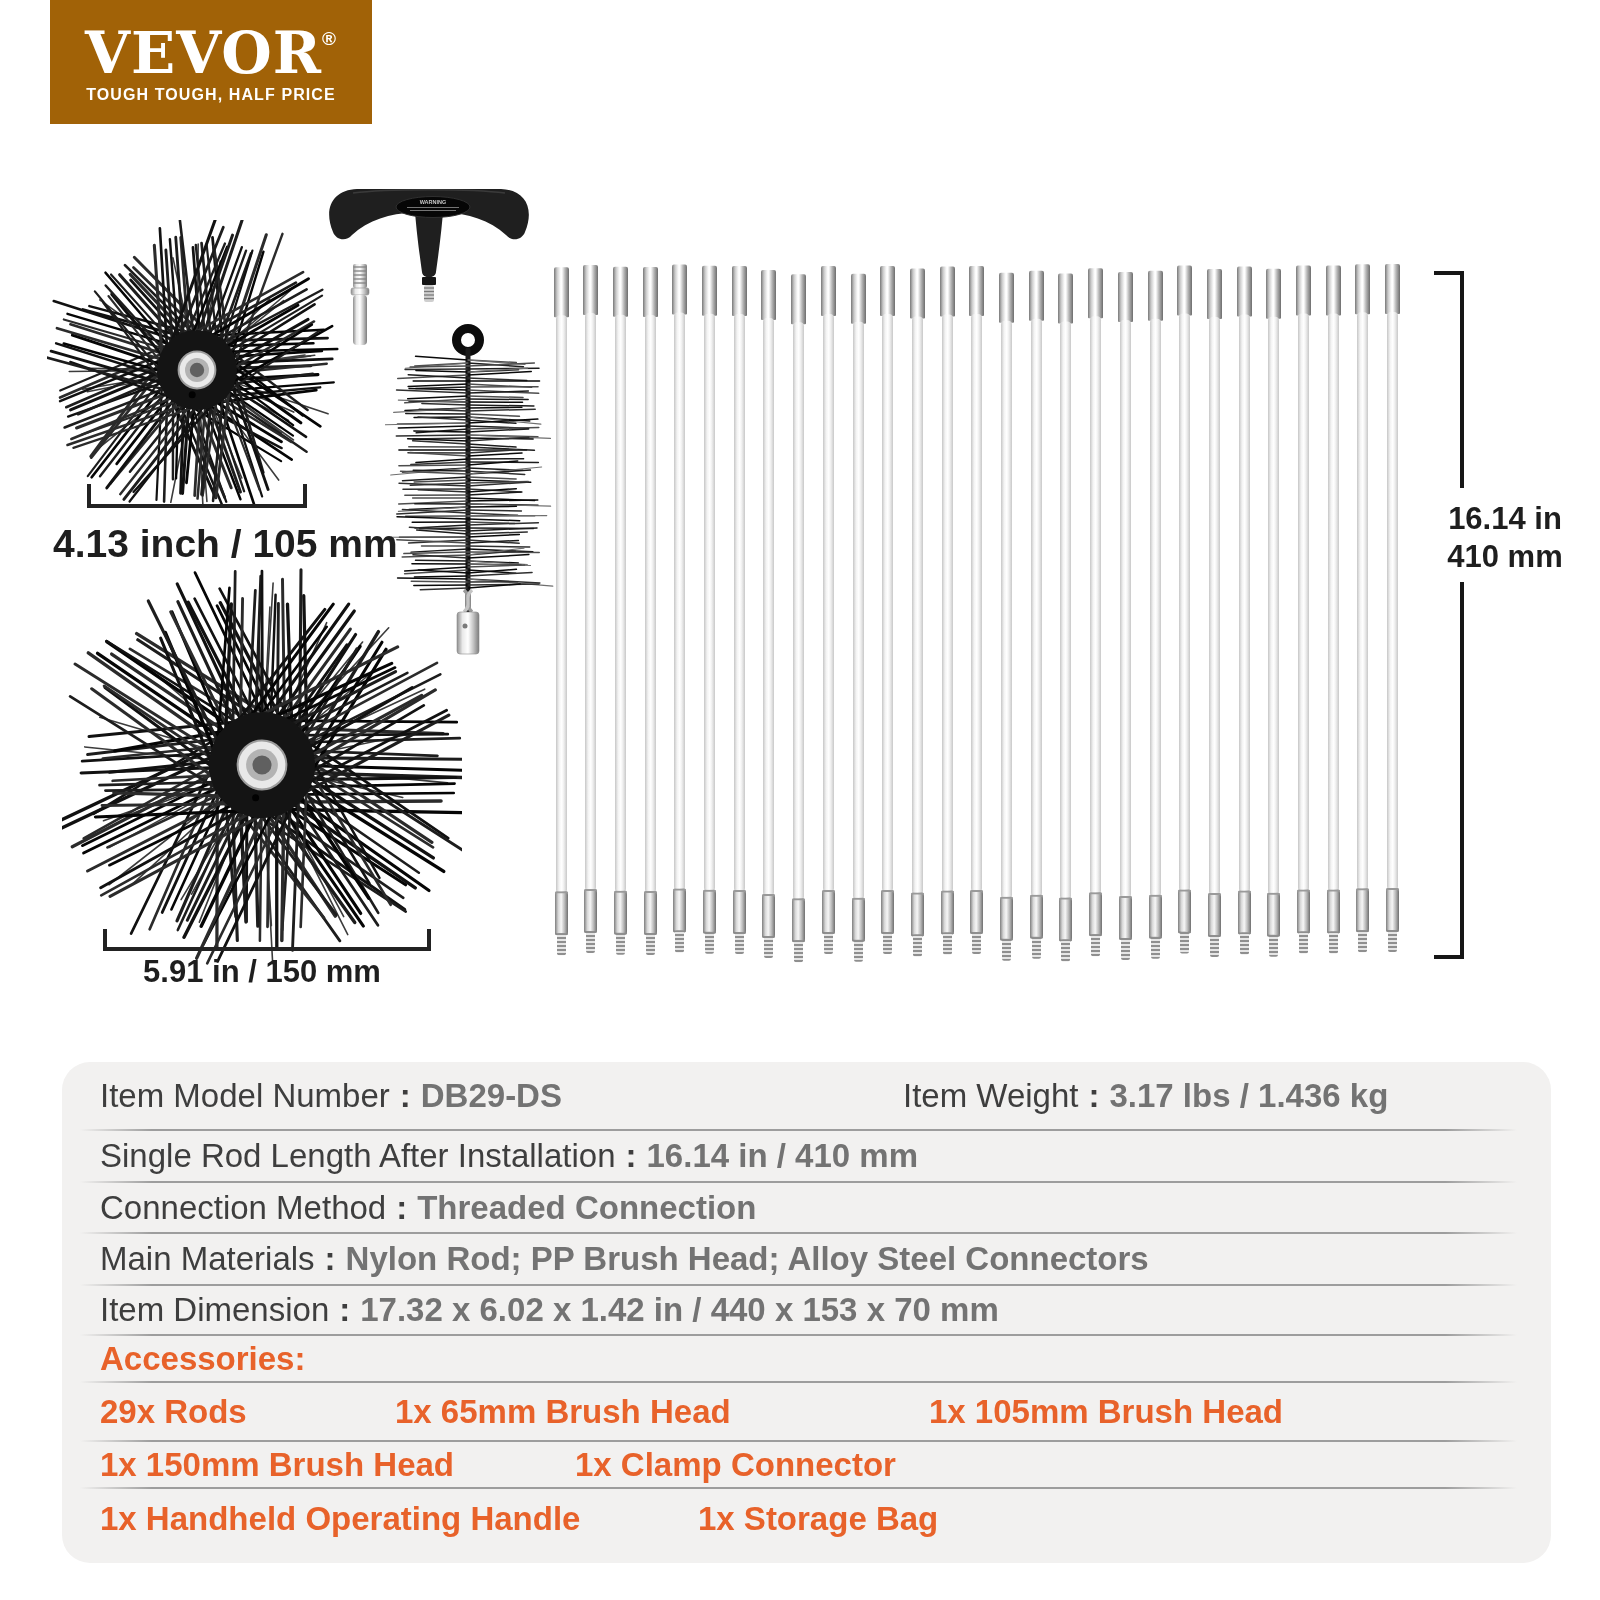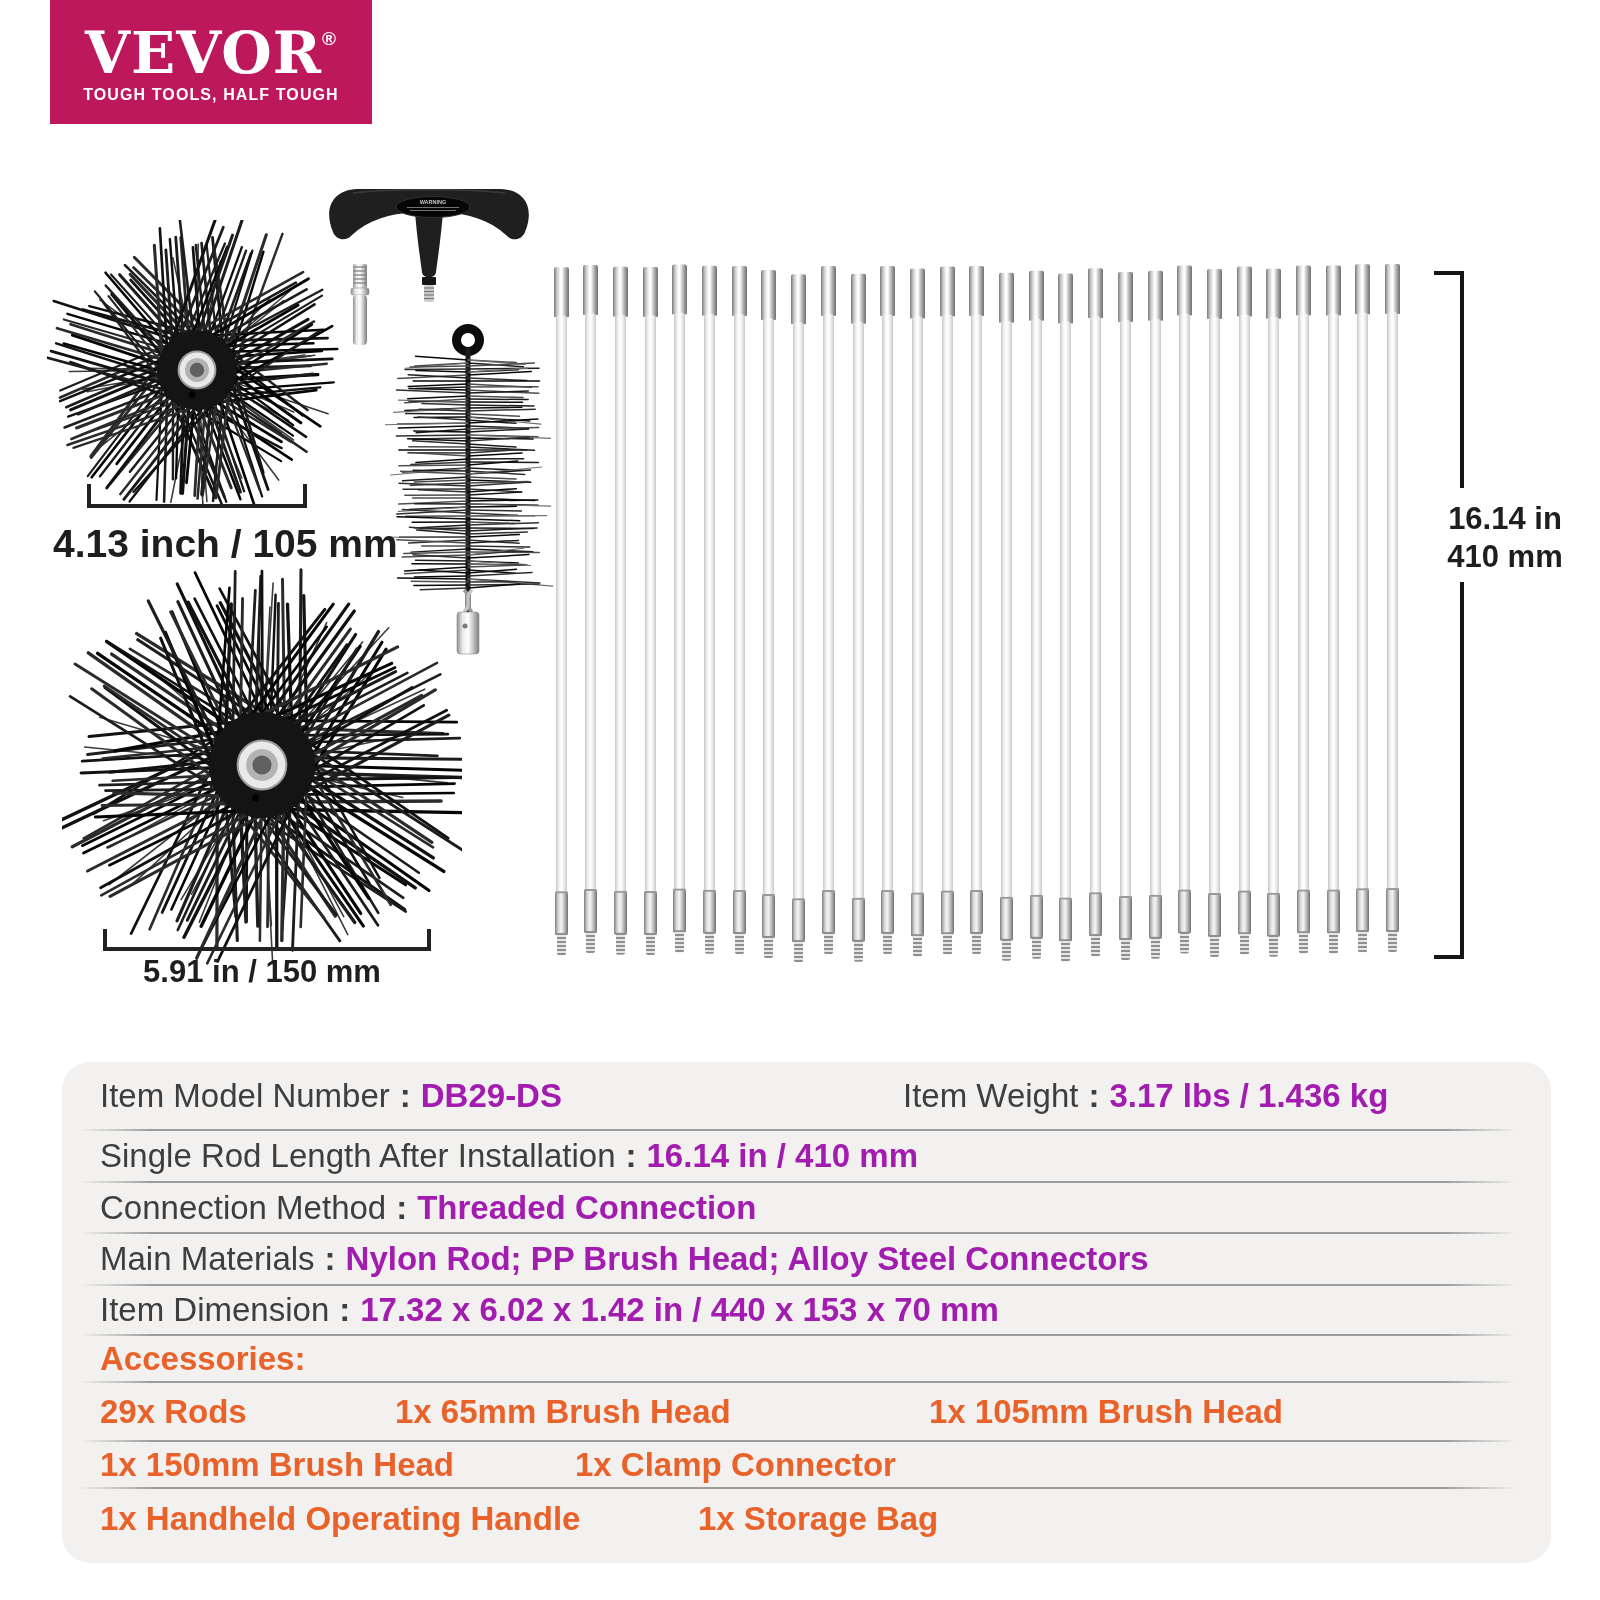--- a/index.html
+++ b/index.html
@@ -1,20 +1,20 @@
 <!DOCTYPE html>
 <html><head>
 <meta charset="utf-8">
 <style>
   html,body{margin:0;padding:0;background:#fff;}
   .canvas{position:relative;width:1600px;height:1600px;background:#ffffff;overflow:hidden;
           font-family:"Liberation Sans",sans-serif;}
 
   
-  .logo{position:absolute;left:50px;top:0;width:322px;height:124px;background:#be185d;color:#fff;}
+  .logo{position:absolute;left:50px;top:0;width:322px;height:124px;background:#a16207;color:#fff;}
   .logo-title{font-family:"DejaVu Serif",serif;font-weight:bold;font-size:58px;line-height:58px;
               text-align:center;margin-top:10px;letter-spacing:1px;white-space:nowrap;}
   .logo-reg{font-size:19px;vertical-align:28px;font-family:"Liberation Sans",sans-serif;}
   .logo-tagline{font-weight:bold;font-size:16px;letter-spacing:1.1px;text-align:center;margin-top:4px;white-space:nowrap;}
 
   
   .fig{position:absolute;}
   #brush105{left:47px;top:220px;width:300px;height:300px;}
   #brush150{left:62px;top:565px;width:400px;height:400px;}
   #clamppin{left:343px;top:262px;width:34px;height:88px;}
@@ -51,34 +51,34 @@
 
   
   .spec-panel{position:absolute;left:62px;top:1062px;width:1489px;height:501px;
               background:#f2f1f0;border-radius:28px;font-size:33px;color:#3e3e3e;}
   .spec-row{position:relative;display:flex;align-items:center;padding-left:38px;box-sizing:border-box;white-space:nowrap;}
   .h68{height:68px}.h52{height:52px}.h51{height:51px}.h50{height:50px}.h53{height:47px}.h59{height:59px}.h63{height:61px}
   .cell{display:flex;align-items:baseline;}
   .cell2{position:absolute;left:841px;top:50%;transform:translateY(-50%);}
   .lab{color:#3e3e3e;}
   .colon{font-weight:bold;margin:0 10px;color:#3e3e3e;}
-  .val{font-weight:bold;color:#a21caf;}
+  .val{font-weight:bold;color:#737373;}
   .acc{font-weight:bold;color:#e8622a;}
   .item{position:absolute;top:50%;transform:translateY(-50%);font-weight:bold;color:#e8622a;}
   .sep{position:absolute;left:18px;right:34px;bottom:-1px;height:2px;
        background:linear-gradient(90deg,rgba(160,160,160,0) 0%,#9d9d9d 5%,#9d9d9d 95%,rgba(160,160,160,0) 100%);}
 </style>
 </head>
 <body>
 
 <div class="canvas">
 
   <div class="logo">
     <div class="logo-title"><span>VEVOR</span><span class="logo-reg">®</span></div>
-    <div class="logo-tagline">TOUGH TOOLS, HALF TOUGH</div>
+    <div class="logo-tagline">TOUGH TOUGH, HALF PRICE</div>
   </div>
 
   <svg id="brush105" class="fig" viewBox="0 0 300 300">
     <defs>
       <linearGradient id="gradSilver" x1="0" y1="0" x2="1" y2="0">
         <stop offset="0" stop-color="#8f8f8f"></stop>
           <stop offset="0.25" stop-color="#e9e9e9"></stop>
         <stop offset="0.5" stop-color="#ffffff"></stop>
           <stop offset="0.75" stop-color="#c2c2c2"></stop>
         <stop offset="1" stop-color="#7c7c7c"></stop>

